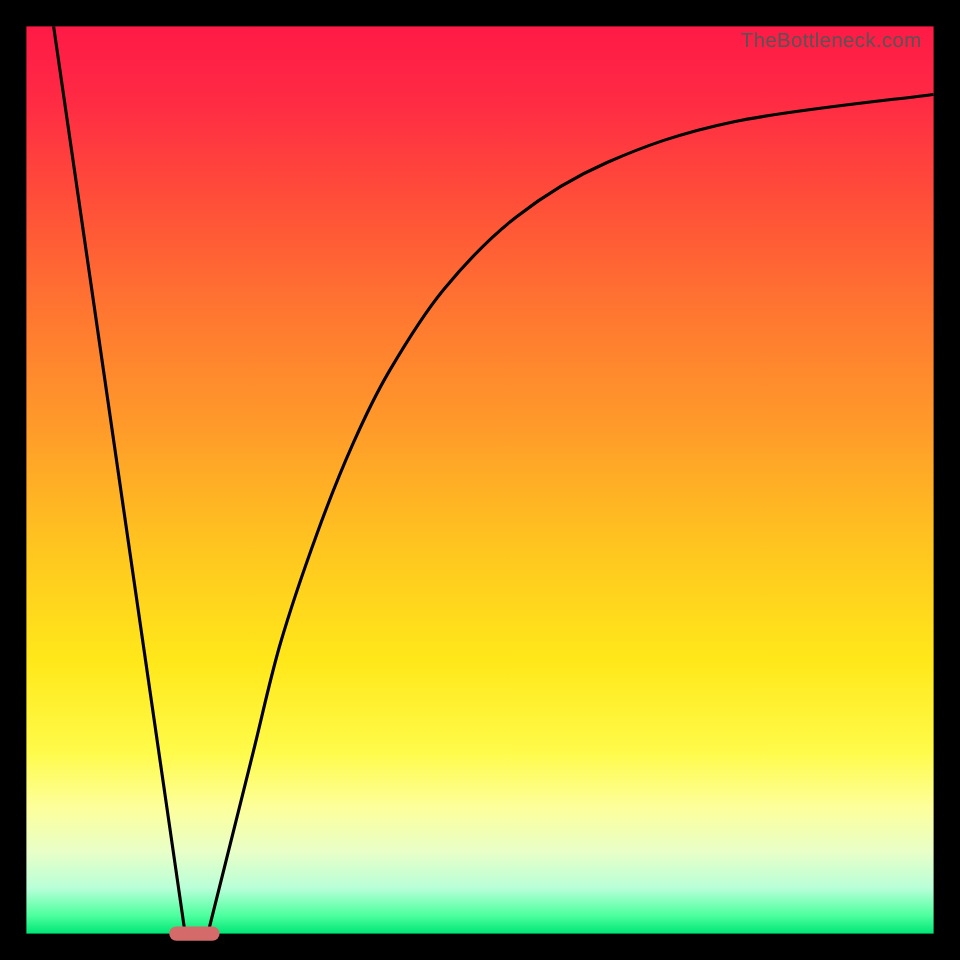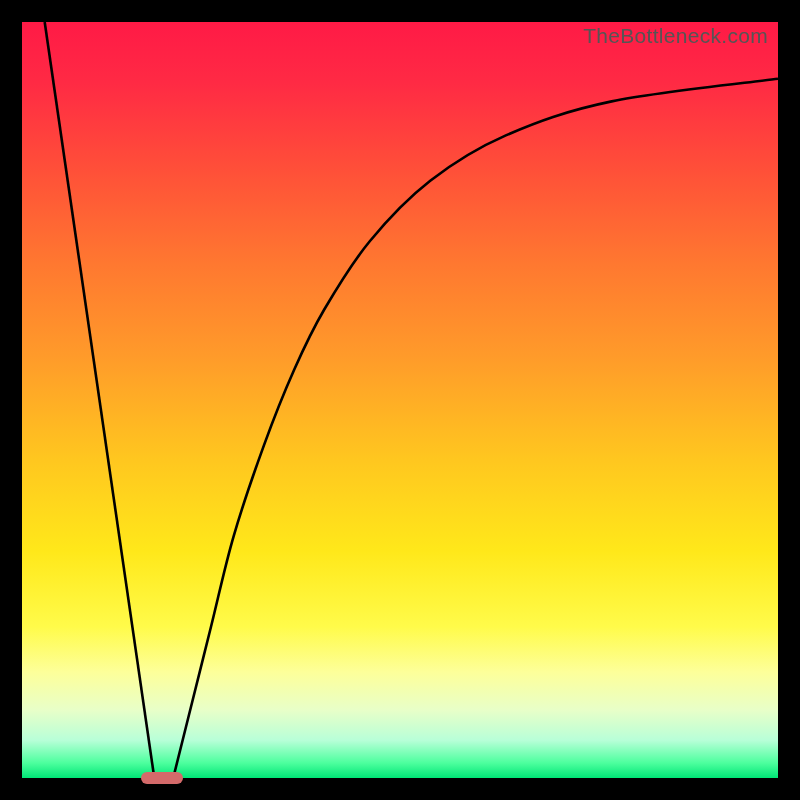--- a/index.html
+++ b/index.html
@@ -30,21 +30,21 @@
       #b8ffd8 95%,
       #4dff9e 98%,
       #00e676 100%
     );
   }
   .watermark {
     position: absolute;
     top: 2px;
     right: 10px;
     color: #555;
-    font-size: 21px;
+    font-size: 17px;
     letter-spacing: 0.3px;
     font-weight: 500;
     z-index: 5;
   }
   svg.curve {
     position: absolute;
     left: 0;
     top: 0;
     width: 756px;
     height: 756px;

